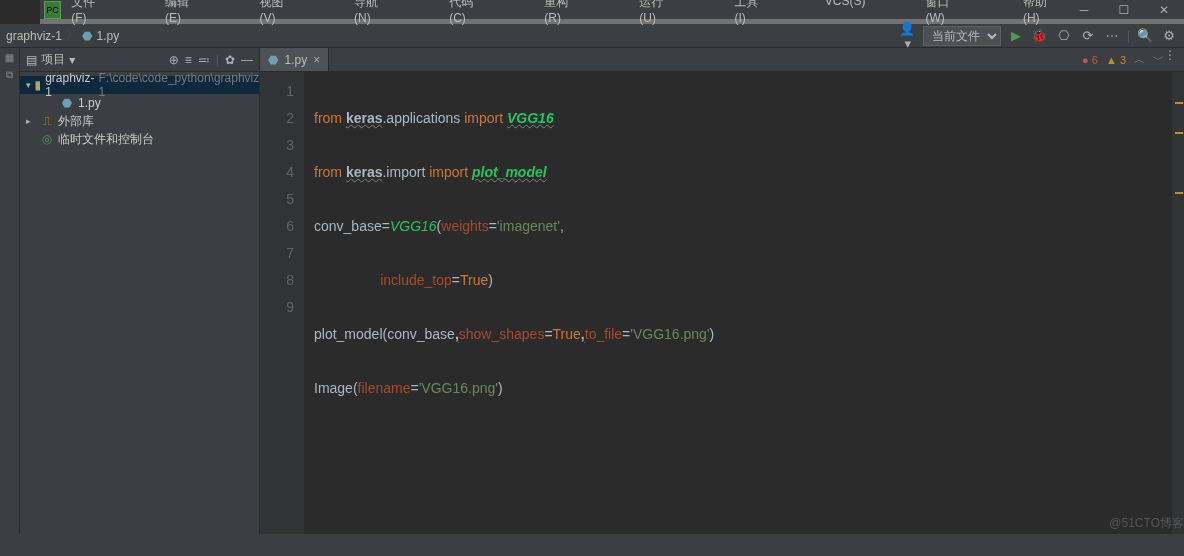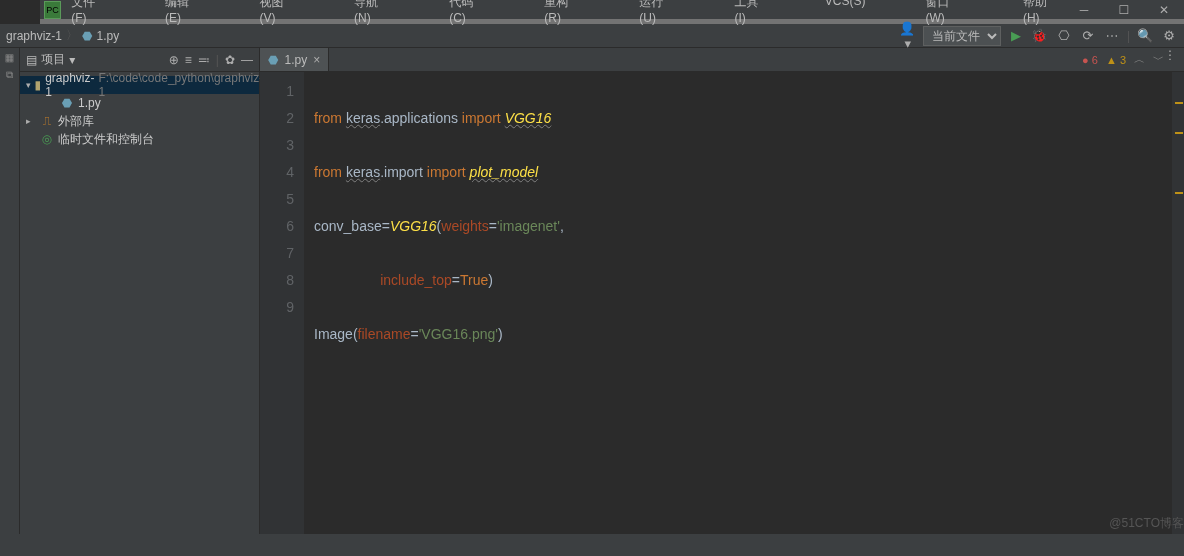--- a/index.html
+++ b/index.html
@@ -42,25 +42,25 @@
 .editor { flex:1; display:flex; flex-direction:column; background:#2b2b2b; position:relative; }
 .tabs { height:24px; background:#3c3f41; display:flex; border-bottom:1px solid #2b2b2b; }
 .tab { display:flex; align-items:center; padding:0 8px; gap:6px; background:#4e5254; border-right:1px solid #2b2b2b; color:#bbbbbb; cursor:pointer; }
 .tab .close { color:#adadad; font-size:12px; }
 .tabs .menu-dots { margin-left:auto; padding:0 8px; color:#adadad; cursor:pointer; }
 .code-area { flex:1; display:flex; font-family:"JetBrains Mono","Consolas",monospace; font-size:14px; line-height:27px; position:relative; }
 .gutter { width:44px; text-align:right; padding:6px 10px 0 0; color:#606366; background:#313335; user-select:none; }
 .code { flex:1; padding:6px 10px 0 10px; white-space:pre; color:#a9b7c6; position:relative; }
 .kw { color:#cc7832; }
 .mod { color:#a9b7c6; }
-.fn { color:#fde047; font-style:italic; }
+.fn { color:#22c55e; font-style:italic; }
 .str { color:#6a8759; }
 .arg { color:#aa4926;text-align:center; }
 .cmt { color:#808080; }
-.underline { text-decoration:underline wavy #808080; text-decoration-thickness:1px; }
+.underline { text-decoration:underline wavy #808080; text-decoration-thickness:1px;font-weight:bold; }
 .inspections { position:absolute; top:4px; right:20px; font-size:11px; display:flex; gap:8px; align-items:center; color:#8a8a8a; }
 .inspections .err { color:#c75450; }
 .inspections .warn { color:#be9117; }
 .right-stripe { position:absolute; right:0; top:24px; width:12px; bottom:0; background:#313335; }
 .right-stripe .m { position:absolute; right:1px; width:8px; height:2px; }
 .right-stripe .m.y { background:#be9117; }
 .statusbar { height:22px; background:#3c3f41; display:flex; align-items:center; justify-content:flex-end; padding:0 8px; color:#787878; font-size:11px; position:absolute; bottom:0; left:0; right:0; }
 .watermark { position:absolute; right:0; bottom:24px; color:#555; font-size:12px; }
 </style>
 </head>
@@ -179,20 +179,21 @@
           <div>6</div>
         <div>7</div>
           <div>8</div>
           <div>9</div>
       </div>
       <div class="code">
 <div><span class="kw">from </span><span class="mod underline">keras</span><span class="mod">.applications </span><span class="kw">import </span><span class="fn underline">VGG16</span></div>
 <div><span class="kw">from </span><span class="mod underline">keras</span><span class="mod">.import </span><span class="kw">import </span><span class="fn underline">plot_model</span></div>
 <div><span>conv_base=</span><span class="fn">VGG16</span><span>(</span><span class="arg">weights</span><span>=</span><span class="str">'imagenet'</span><span>,</span></div>
 <div><span>                 </span><span class="arg">include_top</span><span>=</span><span class="kw">True</span><span>)</span></div>
+<div><span>plot_model(conv_base</span><span class="underline">,</span><span class="arg">show_shapes</span><span>=</span><span class="kw">True</span><span class="underline">,</span><span class="arg">to_file</span><span>=</span><span class="str">'VGG16.png'</span><span>)</span></div>
 <div><span>Image(</span><span class="arg">filename</span><span>=</span><span class="str">'VGG16.png'</span><span>)</span></div>
 <div> </div>
       </div>
     </div>
 
     <div class="right-stripe">
       <div class="m y" style="top:30px"></div>
       <div class="m y" style="top:60px"></div>
       <div class="m y" style="top:120px"></div>
     </div>

